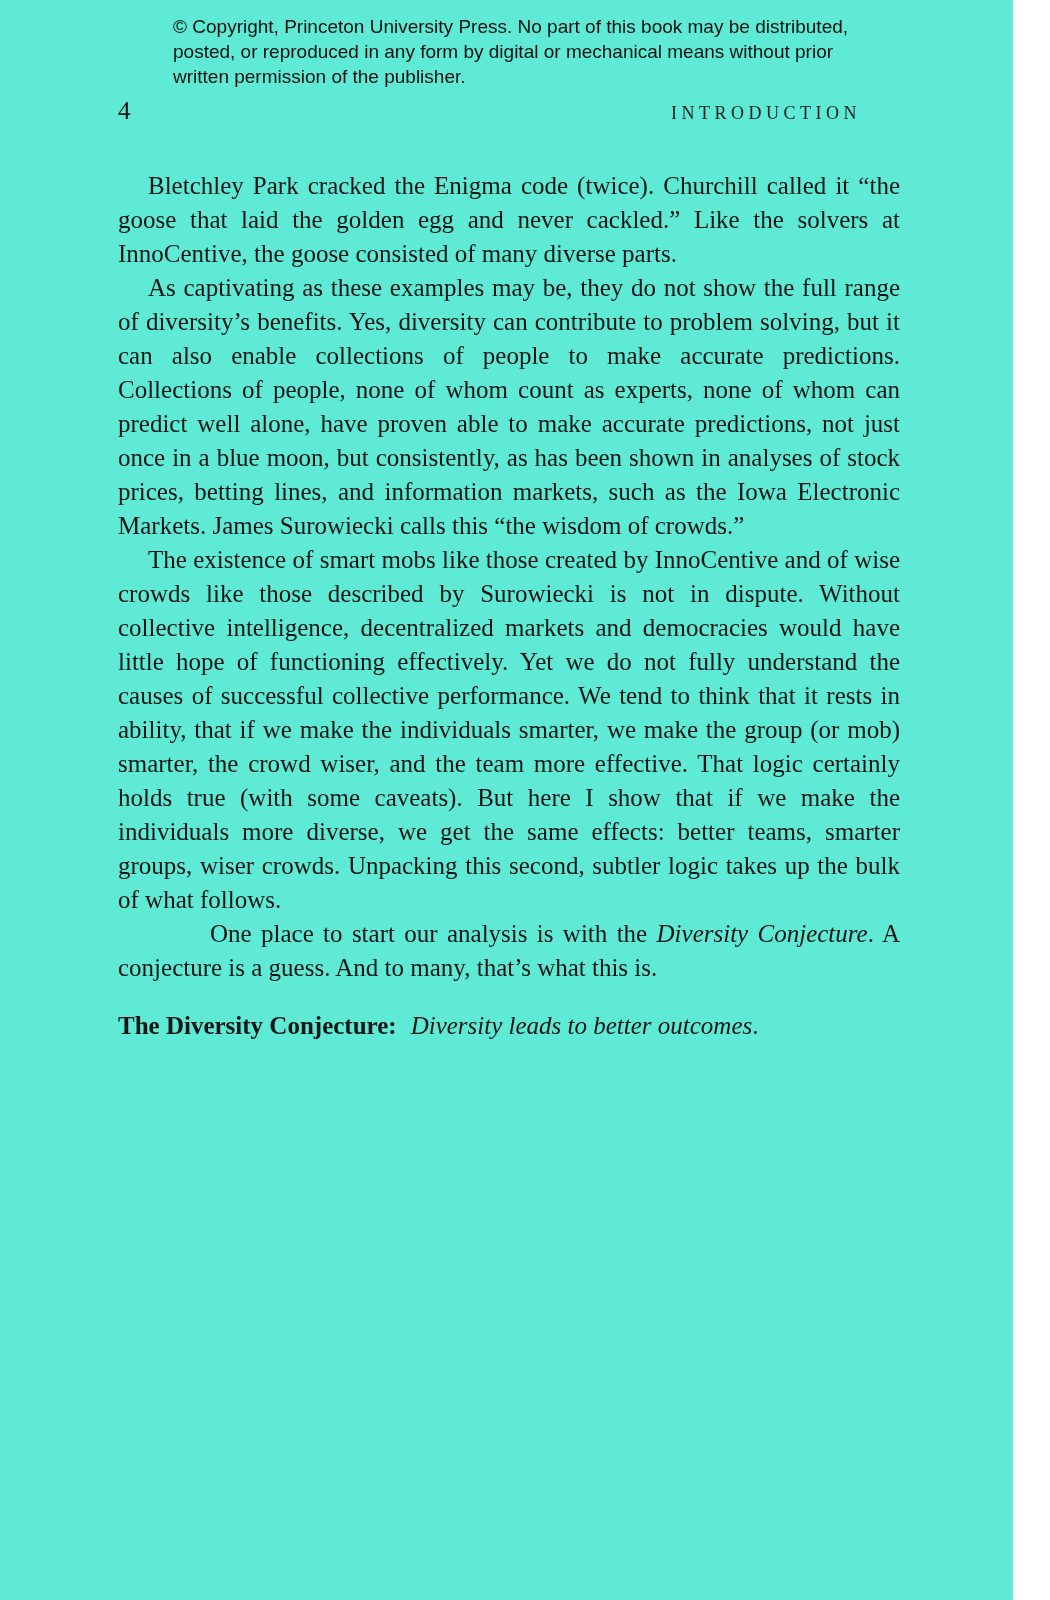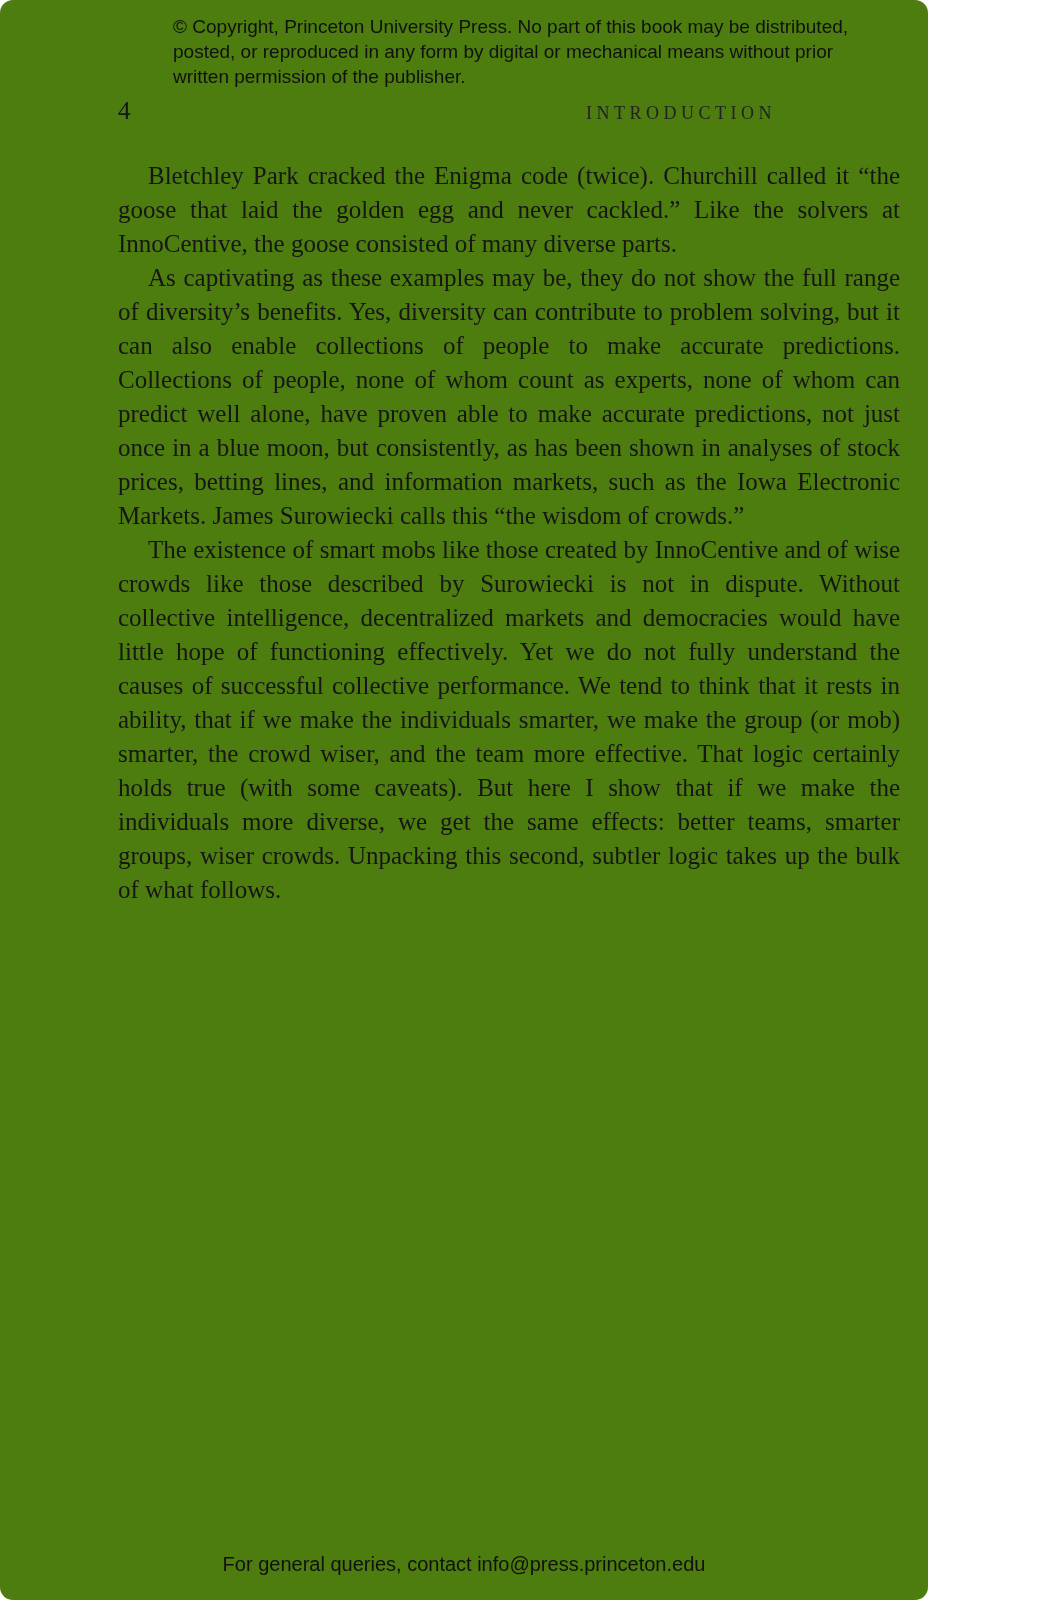--- a/index.html
+++ b/index.html
@@ -2,26 +2,25 @@
 <html><head>
 <meta charset="utf-8">
 <style>
   html, body {
     margin: 0;
     padding: 0;
     background: #ffffff;
   }
   .page {
     position: relative;
-    width: 928px;
+    width: 1013px;
     height: 1600px;
-    background: #4d7c0f;
+    background: #5eead4;
     color: #161616;
     overflow: hidden;
-    border-radius: 13px;
   }
   .copyright {
     margin: 14px 0 0 173px;
     width: 680px;
     font-family: "Liberation Sans", sans-serif;
     font-size: 19px;
     line-height: 25px;
     color: #111111;
   }
   .running-header {
@@ -35,21 +34,21 @@
     font-size: 25px;
     color: #161616;
   }
   .running-head {
     font-family: "Liberation Serif", serif;
     font-size: 18px;
     letter-spacing: 4.5px;
     color: #222222;
   }
   .body-text {
-    margin: 34px 150px 0 118px;
+    margin: 44px 150px 0 118px;
     width: 782px;
     font-family: "Liberation Serif", serif;
     font-size: 25px;
     line-height: 34px;
     text-align: justify;
     color: #161616;
   }
   .body-text p {
     margin: 0;
     padding: 0;
@@ -107,20 +106,21 @@
 
   <div class="body-text">
 
     <p class="indent">Bletchley Park cracked the Enigma code (twice). Churchill called it “the goose that laid the golden egg and never cackled.” Like the solvers at InnoCentive, the goose consisted of many diverse parts.</p>
 
     <p class="indent">As captivating as these examples may be, they do not show the full range of diversity’s benefits. Yes, diversity can contribute to problem solving, but it can also enable collections of people to make accurate predictions. Collections of people, none of whom count as experts, none of whom can predict well alone, have proven able to make accurate predictions, not just once in a blue moon, but consistently, as has been shown in analyses of stock prices, betting lines, and information markets, such as the Iowa Electronic Markets. James Surowiecki calls this “the wisdom of crowds.”</p>
 
     <p class="indent">The existence of smart mobs like those created by InnoCentive and of wise crowds like those described by Surowiecki is not in dispute. Without collective intelligence, decentralized markets and democracies would have little hope of functioning effectively. Yet we do not fully understand the causes of successful collective performance. We tend to think that it rests in ability, that if we make the individuals smarter, we make the group (or mob) smarter, the crowd wiser, and the team more effective. That logic certainly holds true (with some caveats). But here I show that if we make the individuals more diverse, we get the same effects: better teams, smarter groups, wiser crowds. Unpacking this second, subtler logic takes up the bulk of what follows.</p>
 
 
+    <p class="big-indent"><span>One place to start our analysis is with the </span><em>Diversity Conjecture</em><span>. A conjecture is a guess. And to many, that’s what this is.</span></p>
 
+    <p class="conjecture"><strong>The Diversity Conjecture:</strong><em>Diversity leads to better outcomes</em><span>.</span></p>
 
 
   </div>
 
-  <div class="footer">For general queries, contact info@press.princeton.edu</div>
 
 </div>
 
 </body></html>

